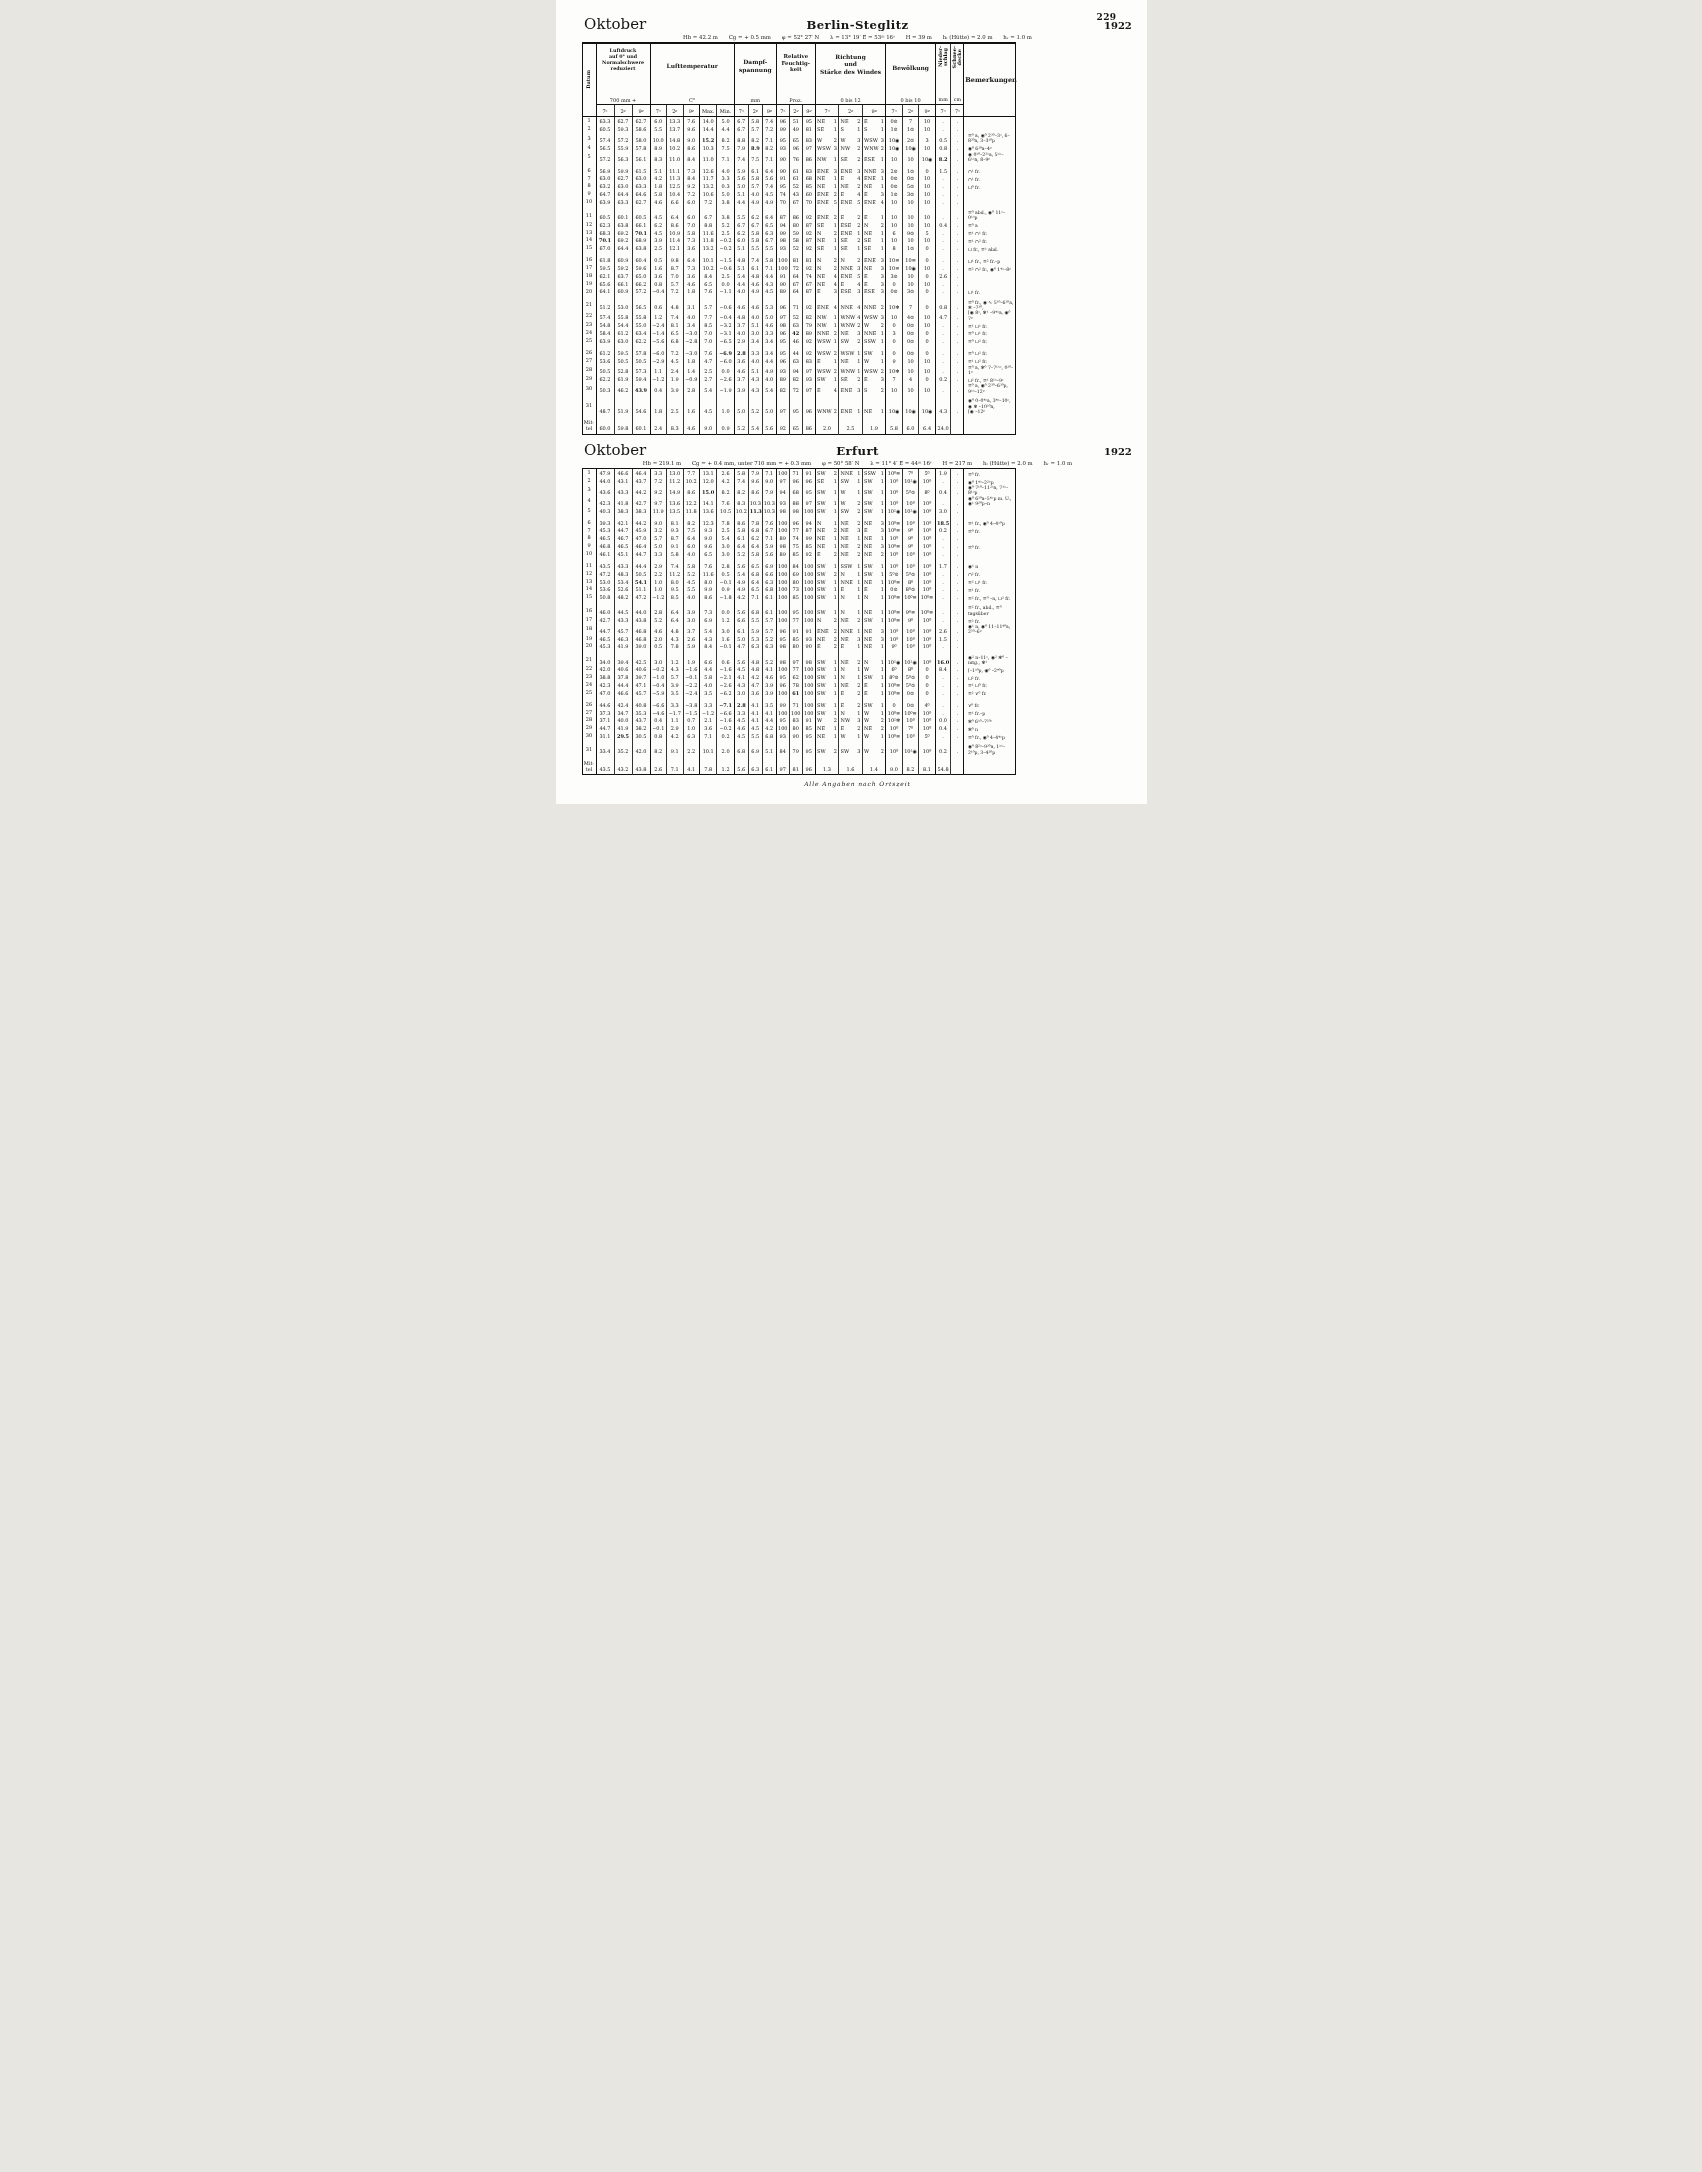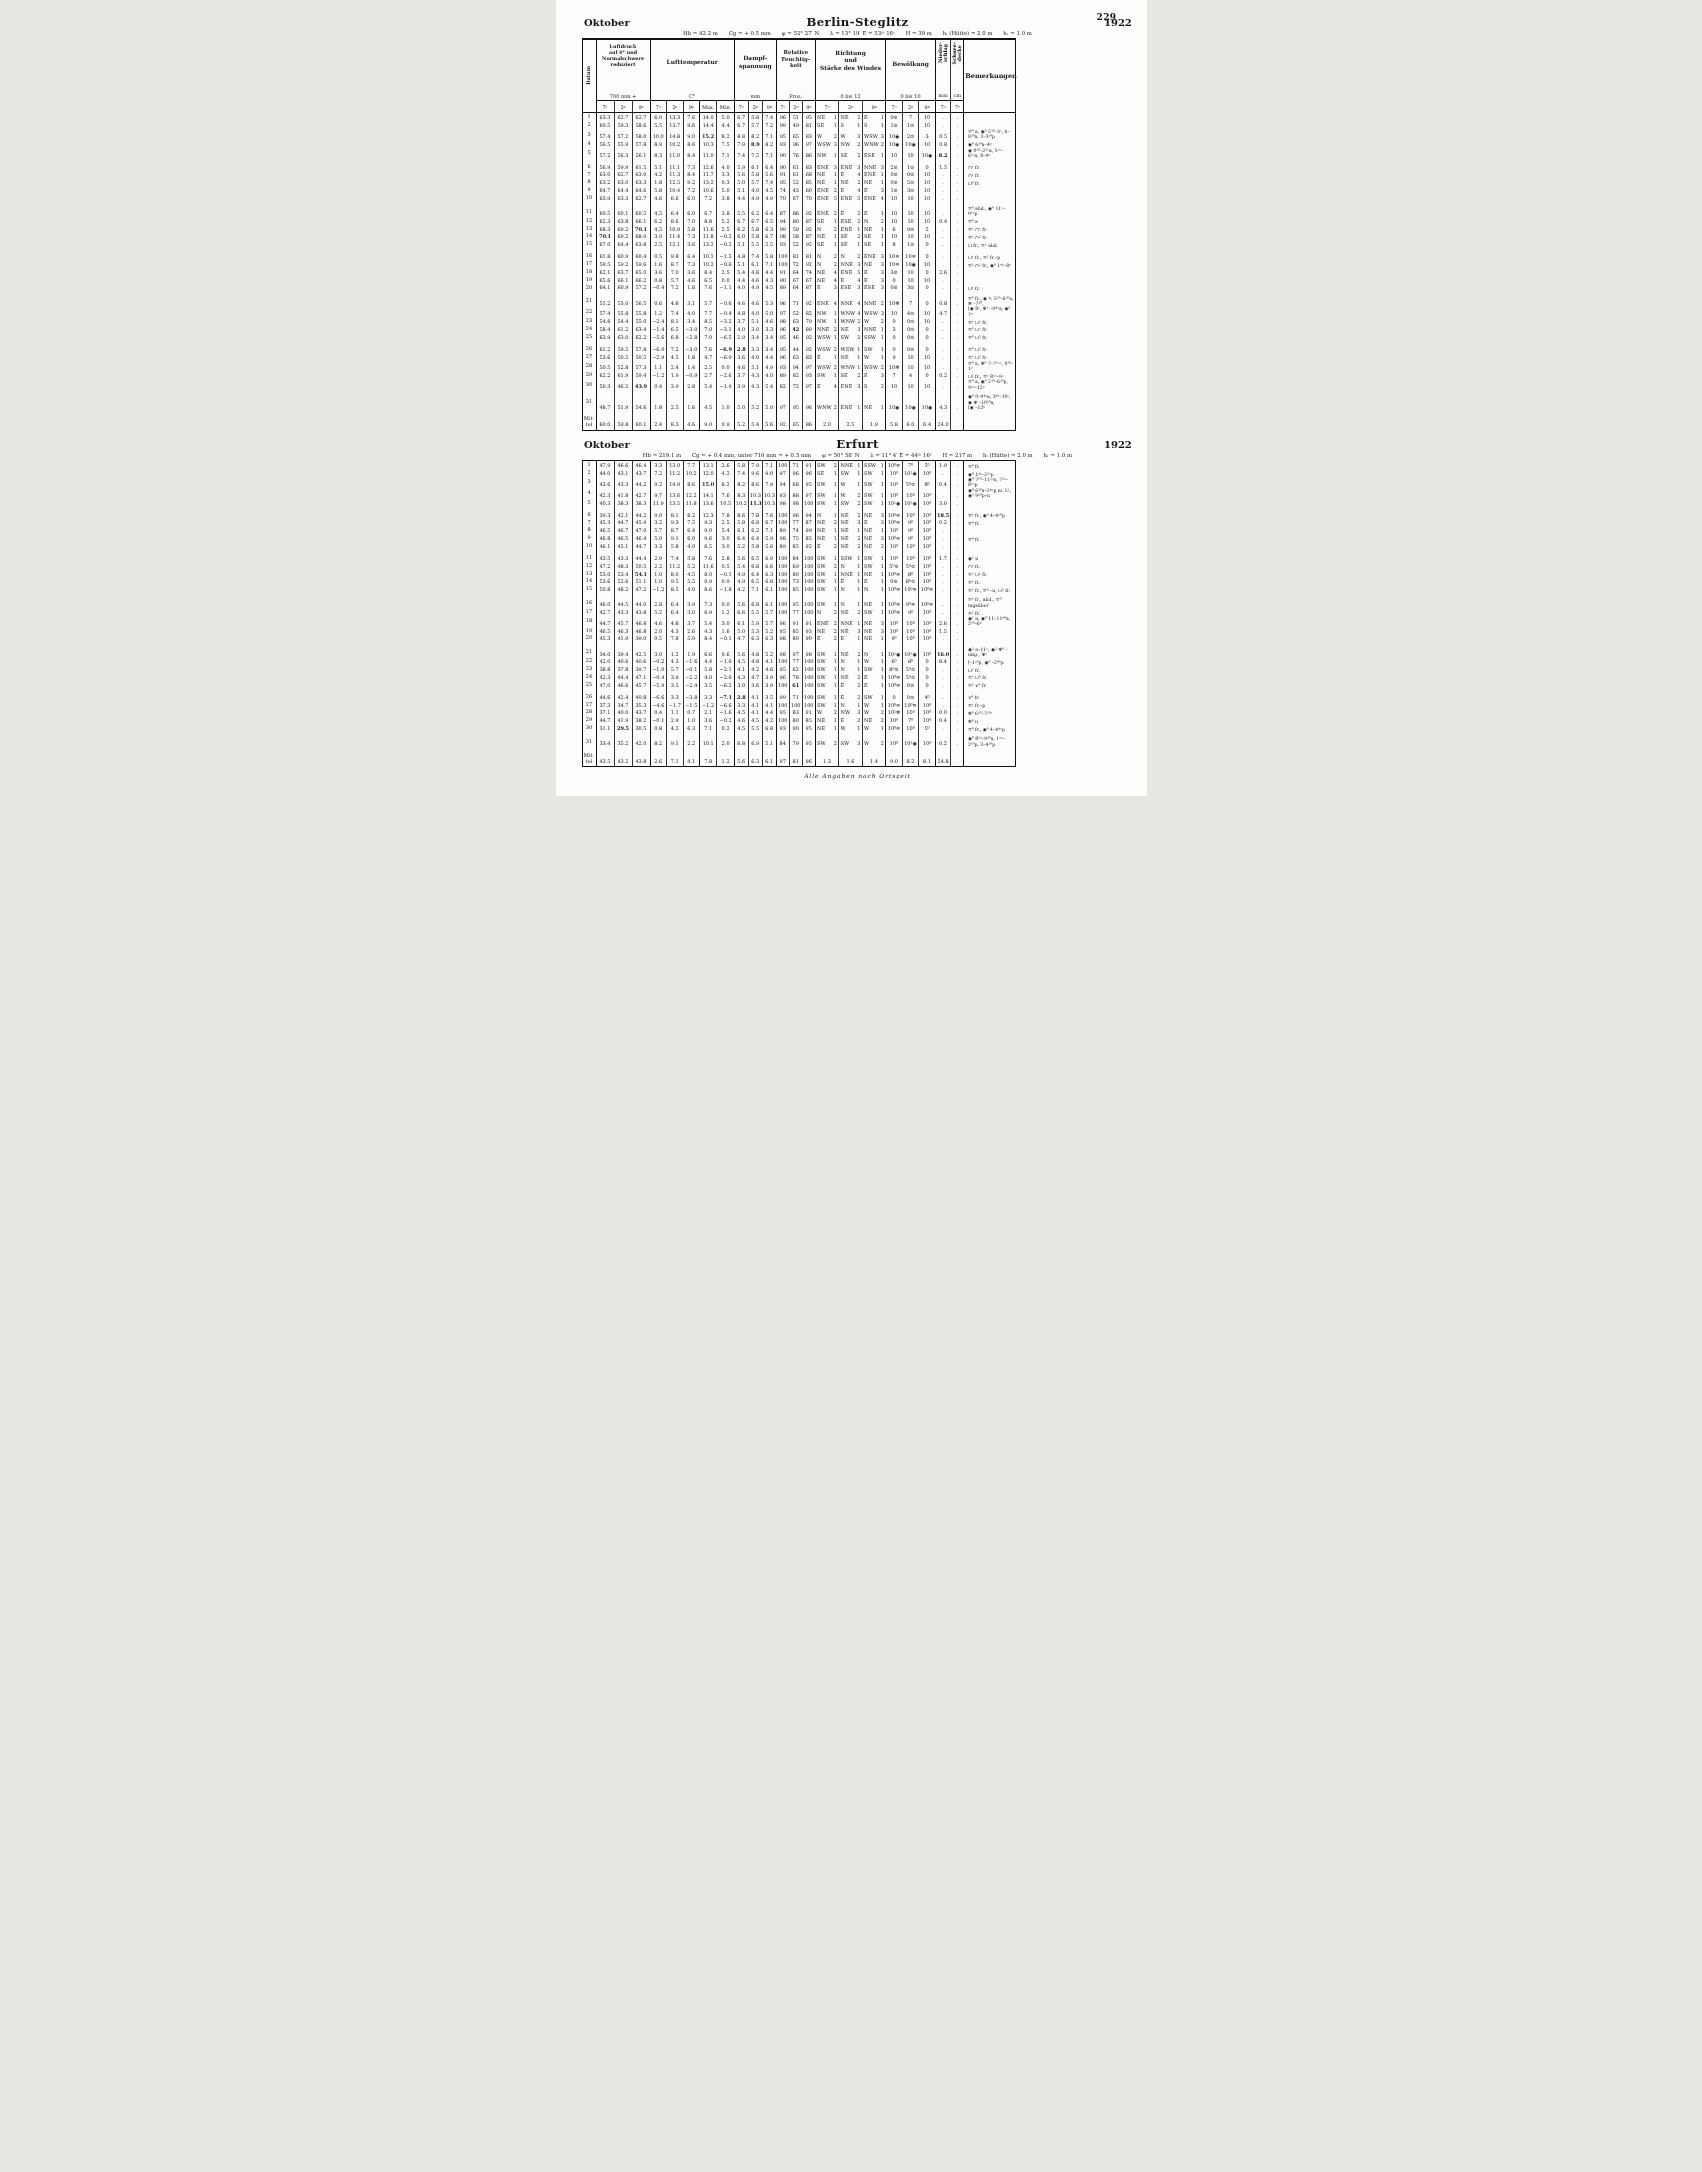--- a/index.html
+++ b/index.html
@@ -1,20 +1,20 @@
 <!DOCTYPE html>
 <html style="font-size:7px"><head>
 <meta charset="utf-8">
 <style>
   html,body{margin:0;padding:0;background:#e8e6e0;}
   .page{position:relative;width:591px;min-height:773px;margin:0 auto;background:#fdfdfb;color:#151515;
         font-family:"DejaVu Serif","Liberation Serif",serif;padding:14.8px 13px 17.4px 26px;box-sizing:border-box;}
   .pagenum{position:absolute;top:12px;right:30px;font-size:9px;font-weight:bold;letter-spacing:0.4px;}
   .titlebar{display:grid;grid-template-columns:96px 1fr 96px;align-items:baseline;margin:0 0 0.9px 0;}
-  .titlebar .month{font-size:10px;font-weight:bold;padding-left:2.6px;}
+  .titlebar .month{font-size:15px;font-weight:normal;padding-left:2.6px;}
   .titlebar .station{font-size:11.7px;font-weight:bold;text-align:center;letter-spacing:0.4px;}
   .titlebar .year{font-size:10px;font-weight:bold;text-align:right;padding-right:1.7px;}
   .meta{text-align:center;font-size:5.4px;margin:0 0 2.6px 0;white-space:nowrap;}
   table{border-collapse:collapse;table-layout:fixed;width:434px;background:#fdfdfb;}
   table.maintab{border-top:2.2px double #111;border-bottom:0.9px solid #111;border-left:1.7px double #111;border-right:0.7px solid #111;}
   table.secondtab{border-top:1.3px double #111;}
   th,td{padding:0 0.9px;font-weight:normal;overflow:visible;}
   thead th{border-bottom:0.4px solid #111;vertical-align:top;}
   td{font-size:5px;text-align:center;vertical-align:bottom;height:7.8px;line-height:1.18;white-space:pre-line;}
   .grp td{padding-top:4.3px;}

